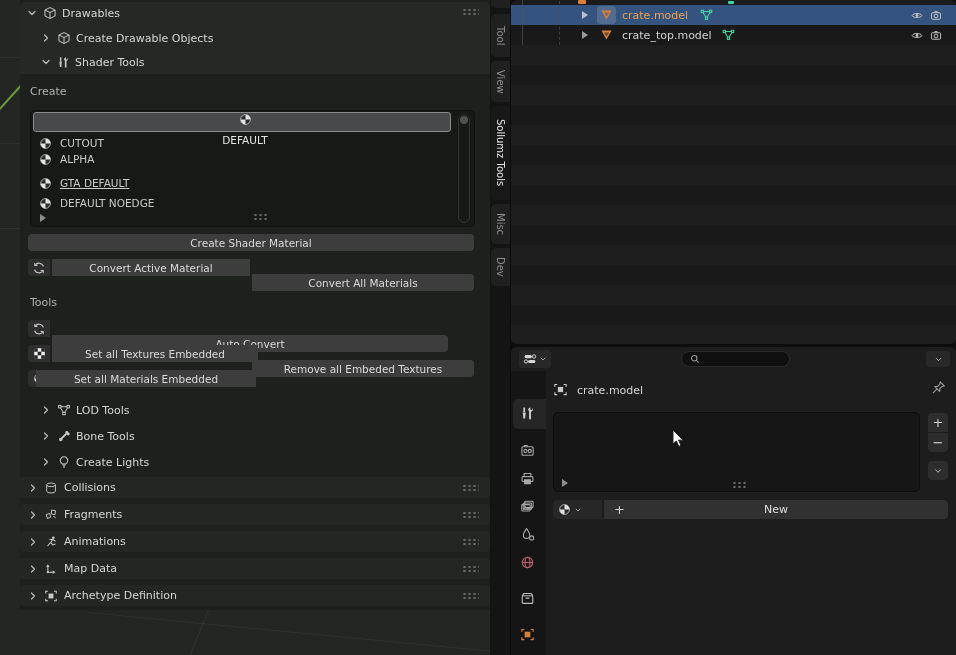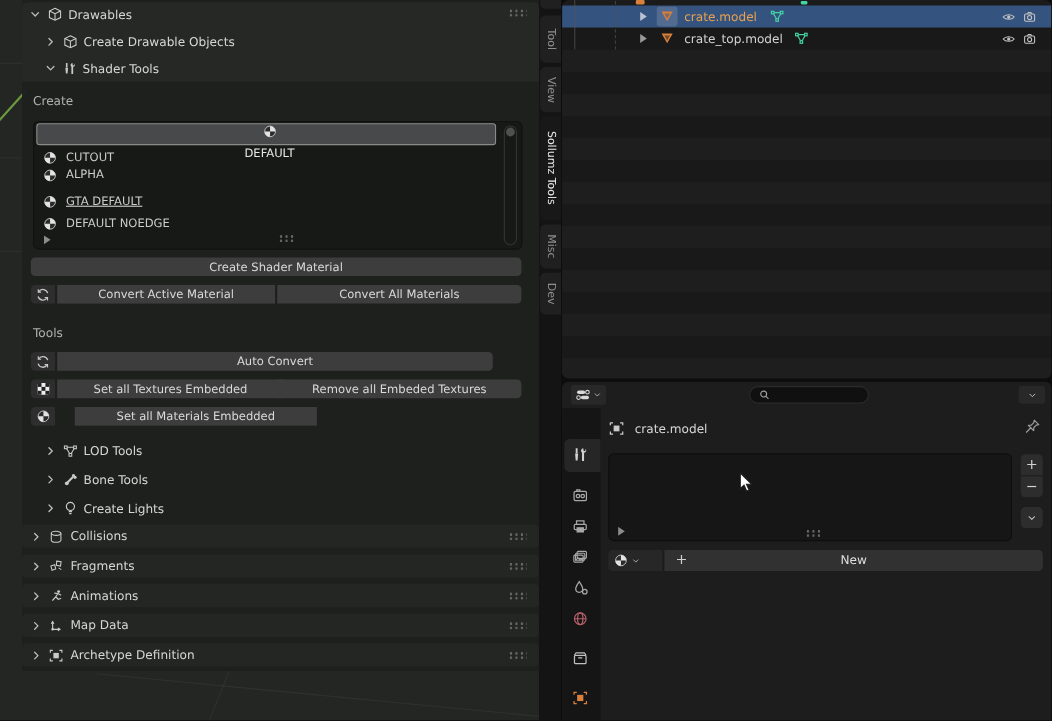--- a/index.html
+++ b/index.html
@@ -28,21 +28,21 @@
            border:1px solid #101210;border-radius:5px;box-sizing:border-box;}
   .litem{position:absolute;left:2px;width:418px;height:20px;display:flex;align-items:center;gap:8px;
          padding-left:6px;box-sizing:border-box;border-radius:3px;font-size:10.5px;color:#cbcbcb;}
   .litem.sel{background:#48494b;border:1px solid #8a8a8a;color:#e6e6e6;}
   .scrolltrack{position:absolute;right:4px;top:3px;width:12px;height:109px;border:1px solid #323432;
                border-radius:6px;box-sizing:border-box;}
   .scrollthumb{position:absolute;left:1px;top:1px;width:8px;height:8px;border-radius:50%;background:#505050;}
   .btn{position:absolute;background:#3d3d3d;color:#dadada;font-size:10.5px;height:17px;
        display:flex;align-items:center;justify-content:center;border-radius:4px;}
   .btn.rl{border-radius:4px 0 0 4px;}
-  .btn.rr{border-radius:0 4px 4px 0;}
+  .btn.rr{border-radius:0 4px 4px 0;margin-top:15px;}
   .iconcell{position:absolute;width:22px;height:17px;background:#2e2e2e;border-radius:4px 0 0 4px;
             display:flex;align-items:center;justify-content:center;}
   .seclabel{position:absolute;font-size:11px;color:#b0b0b0;}
   
   .tabstrip{left:490px;top:0;width:20px;height:655px;background:#141414;overflow:hidden;}
   .vtab{position:absolute;left:1px;width:19px;background:#202020;border-radius:5px 0 0 5px;
         color:#8f8f8f;font-size:10px;display:flex;align-items:center;justify-content:center;}
   .vtab span{writing-mode:vertical-rl;white-space:nowrap;}
   .vtab.active{background:#181818;color:#e8e8e8;}
   
@@ -261,21 +261,21 @@
 
     <div class="iconcell" style="left:8px;top:370px;">
       <span class="ico">
           <svg width="13" height="13" viewBox="0 0 16 16">
             <circle cx="8" cy="8" r="6" fill="#2b2b2b" stroke="#cfcfcf" stroke-width="1"></circle>
             <path d="M8 2a6 6 0 0 1 6 6H8z" fill="#e3e3e3"></path>
             <path d="M8 14a6 6 0 0 1-6-6h6z" fill="#e3e3e3"></path>
           </svg>
         </span>
     </div>
-    <div class="btn" style="left:48px;top:370px;width:220px;border-radius:0;">
+    <div class="btn" style="left:16px;top:370px;width:220px;border-radius:0;">
       <span>Set all Materials Embedded</span>
     </div>
 
     <div class="panelrow" style="left:20px;top:400px;">
       <span class="ico">
           <svg width="12" height="12" viewBox="0 0 16 16">
             <polyline class="chev" points="6,4 10,8 6,12"></polyline>
           </svg>
         </span>
       <span class="ico">

